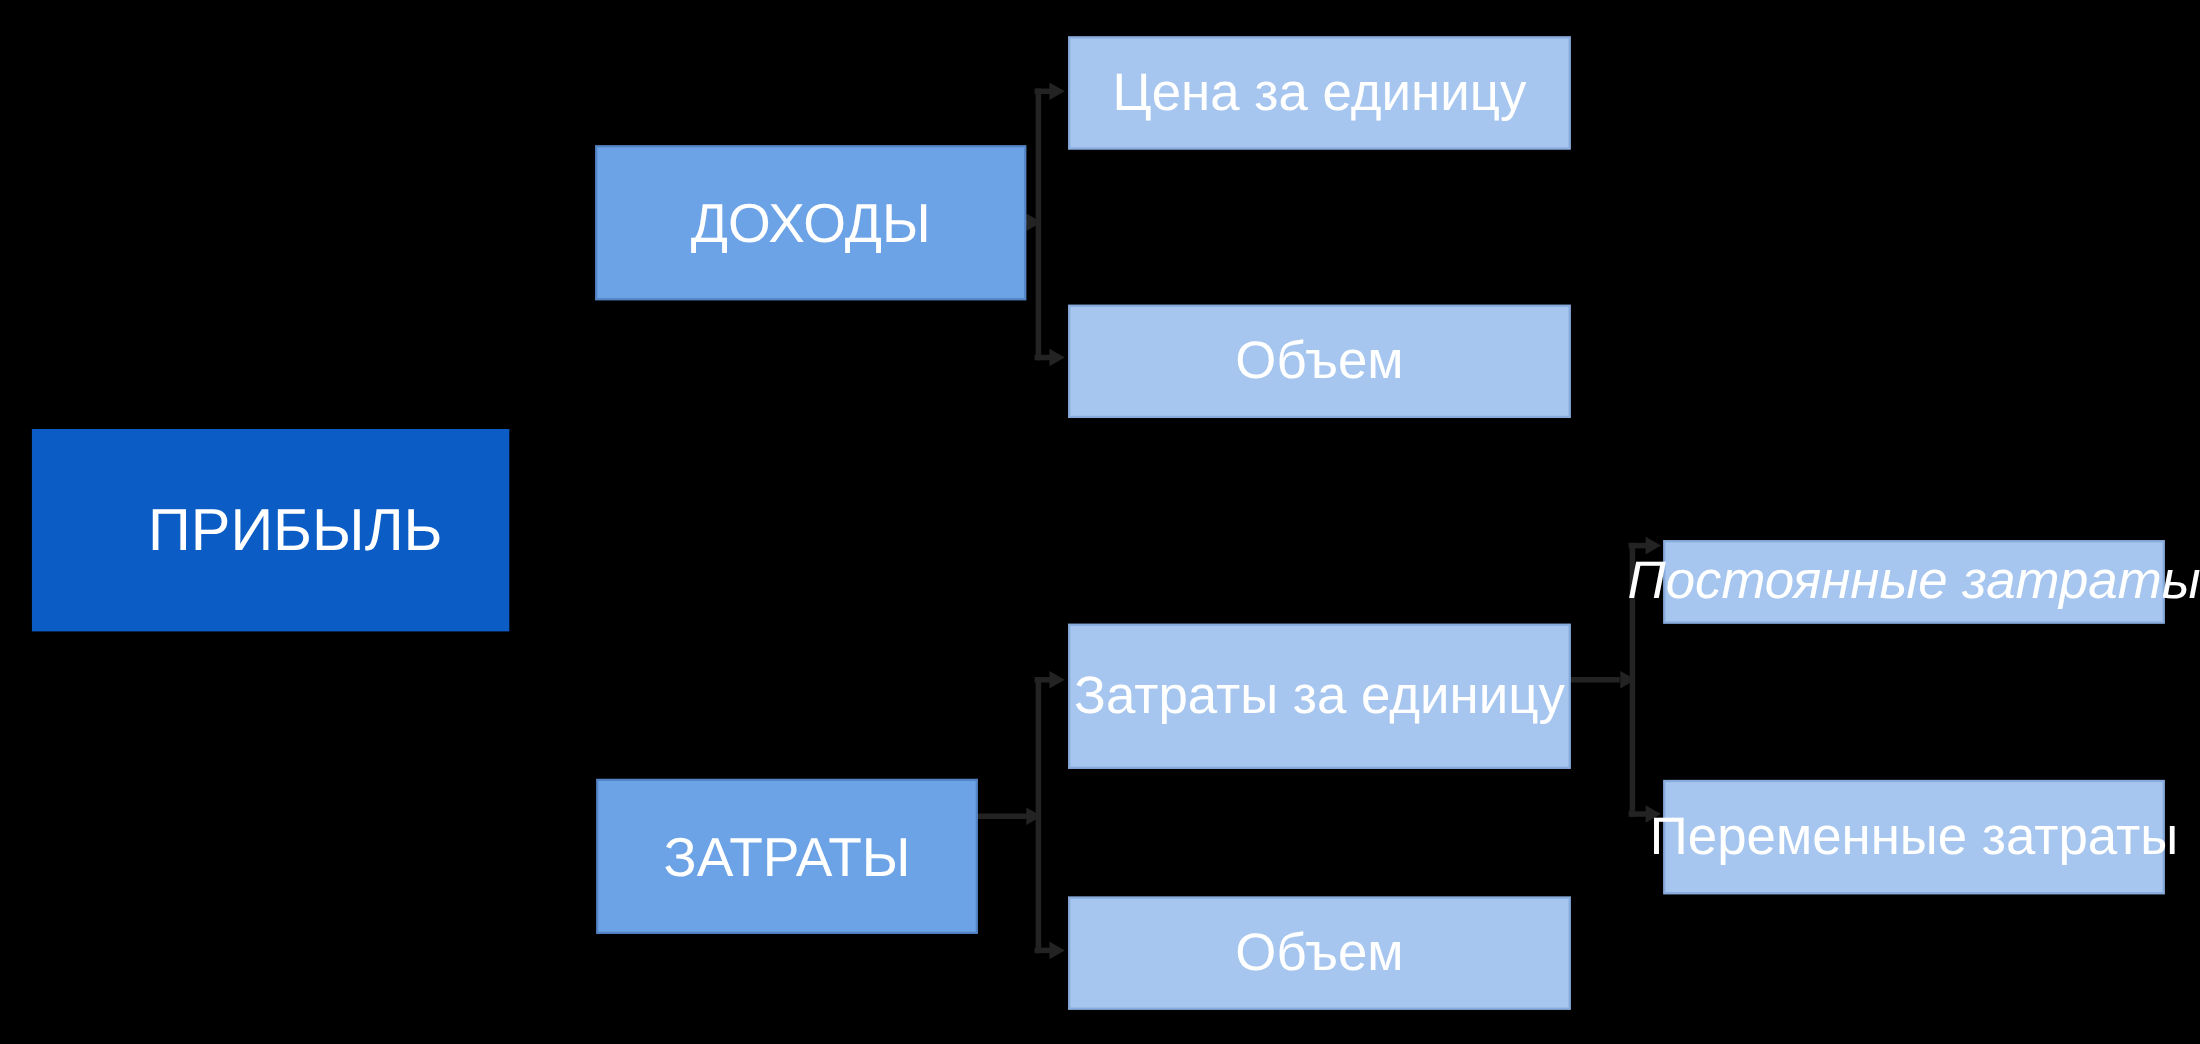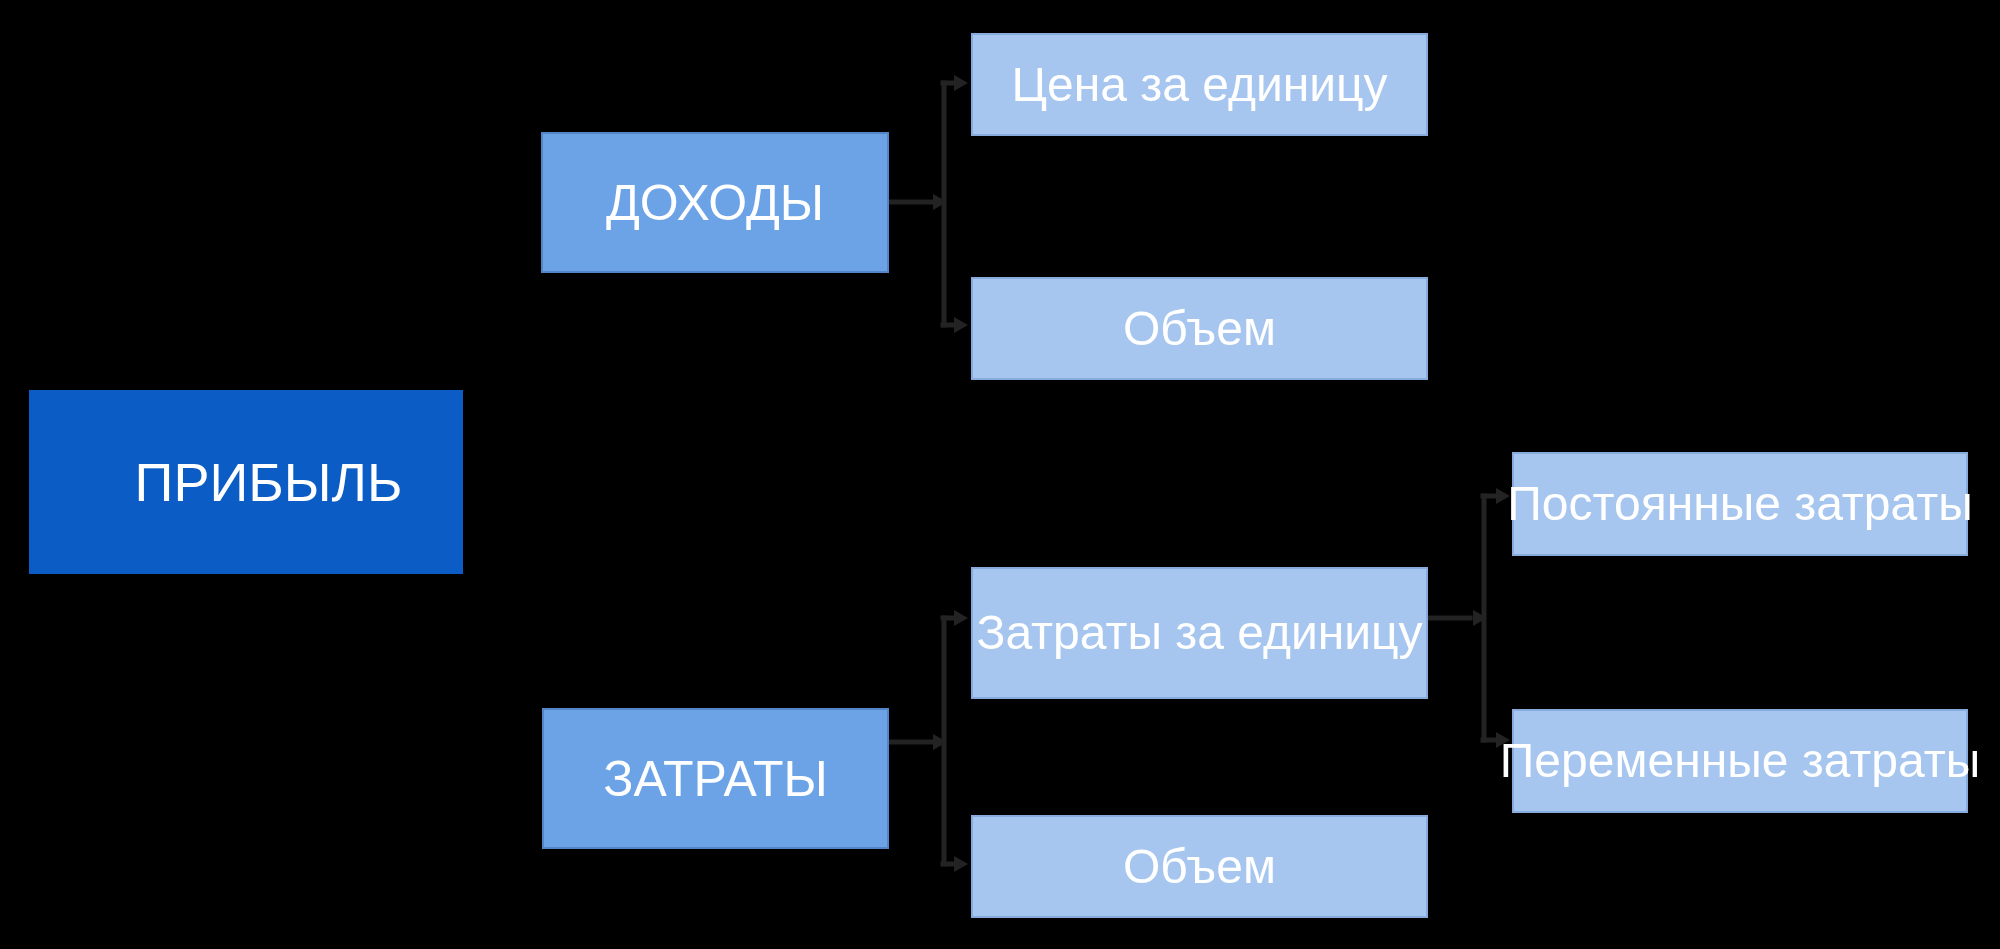--- a/index.html
+++ b/index.html
@@ -51,27 +51,27 @@
     border: 2px solid rgba(40, 80, 140, 0.35);
     font-size: 50px;
   }
   .lvl3 {
     background: var(--c3, #a6c6ef);
     border: 2px solid rgba(110, 150, 205, 0.55);
     font-size: 48px;
   }
   
   .n-profit          { left: 29px;   top: 390px; width: 434px; height: 184px; padding-left: 45px; }
-  .n-income          { left: 541px;  top: 132px; width: 348px; height: 141px; }
+  .n-income          { left: 541px;  top: 132px; width: 392px; height: 141px; }
   .n-costs           { left: 542px;  top: 672px; width: 347px; height: 141px; margin-top: 36px; }
   .n-price-per-unit  { left: 971px;  top: 33px;  width: 457px; height: 103px; }
   .n-income-volume   { left: 971px;  top: 277px; width: 457px; height: 103px; }
   .n-cost-per-unit   { left: 971px;  top: 567px; width: 457px; height: 132px; }
   .n-cost-volume     { left: 971px;  top: 815px; width: 457px; height: 103px; }
-  .n-fixed-costs     { left: 1512px; top: 452px; width: 456px; height: 104px; }
+  .n-fixed-costs     { left: 1512px; top: 491px; width: 456px; height: 76px; font-style: italic; }
   .n-variable-costs  { left: 1512px; top: 709px; width: 456px; height: 104px; }
 </style>
 </head>
 <body style="background: rgb(0, 0, 0);">
 
 <div class="canvas">
 
   <svg class="connectors" viewBox="0 0 2000 949" xmlns="http://www.w3.org/2000/svg">
 
     <g>

